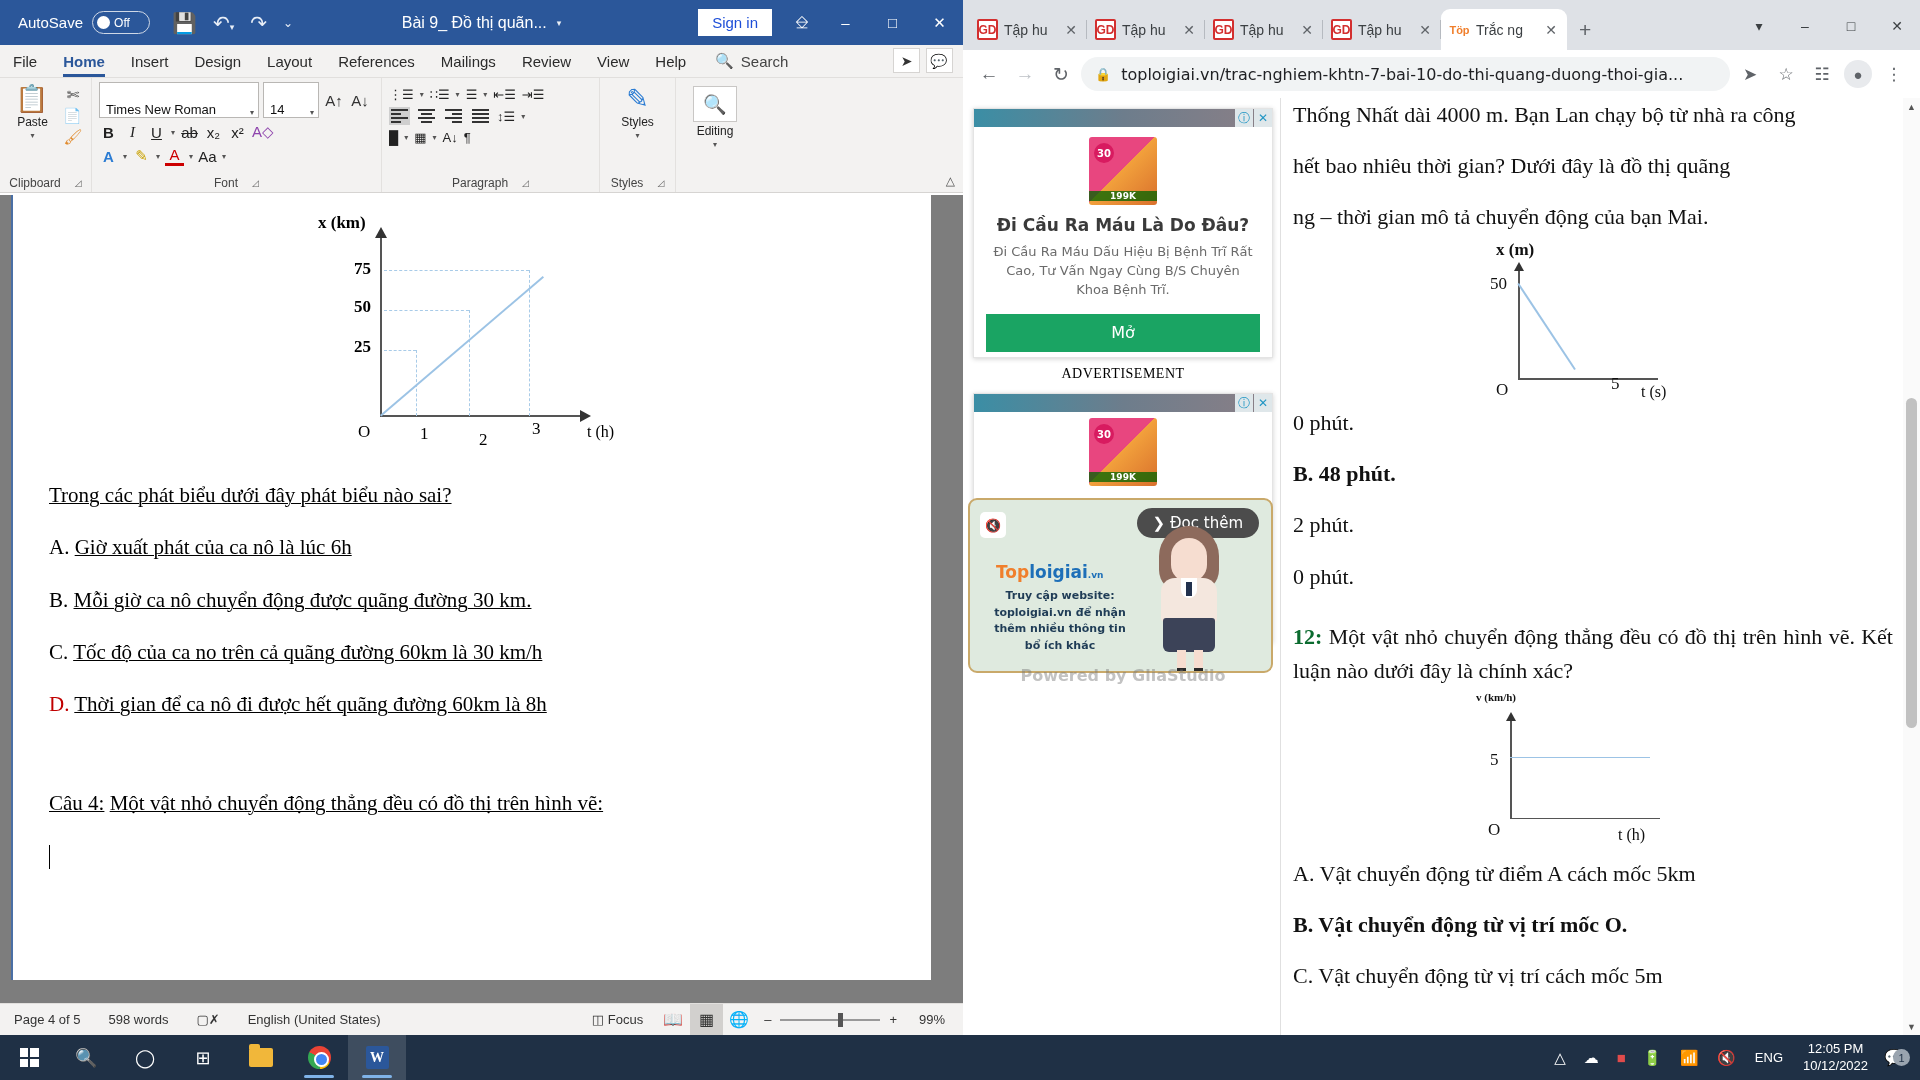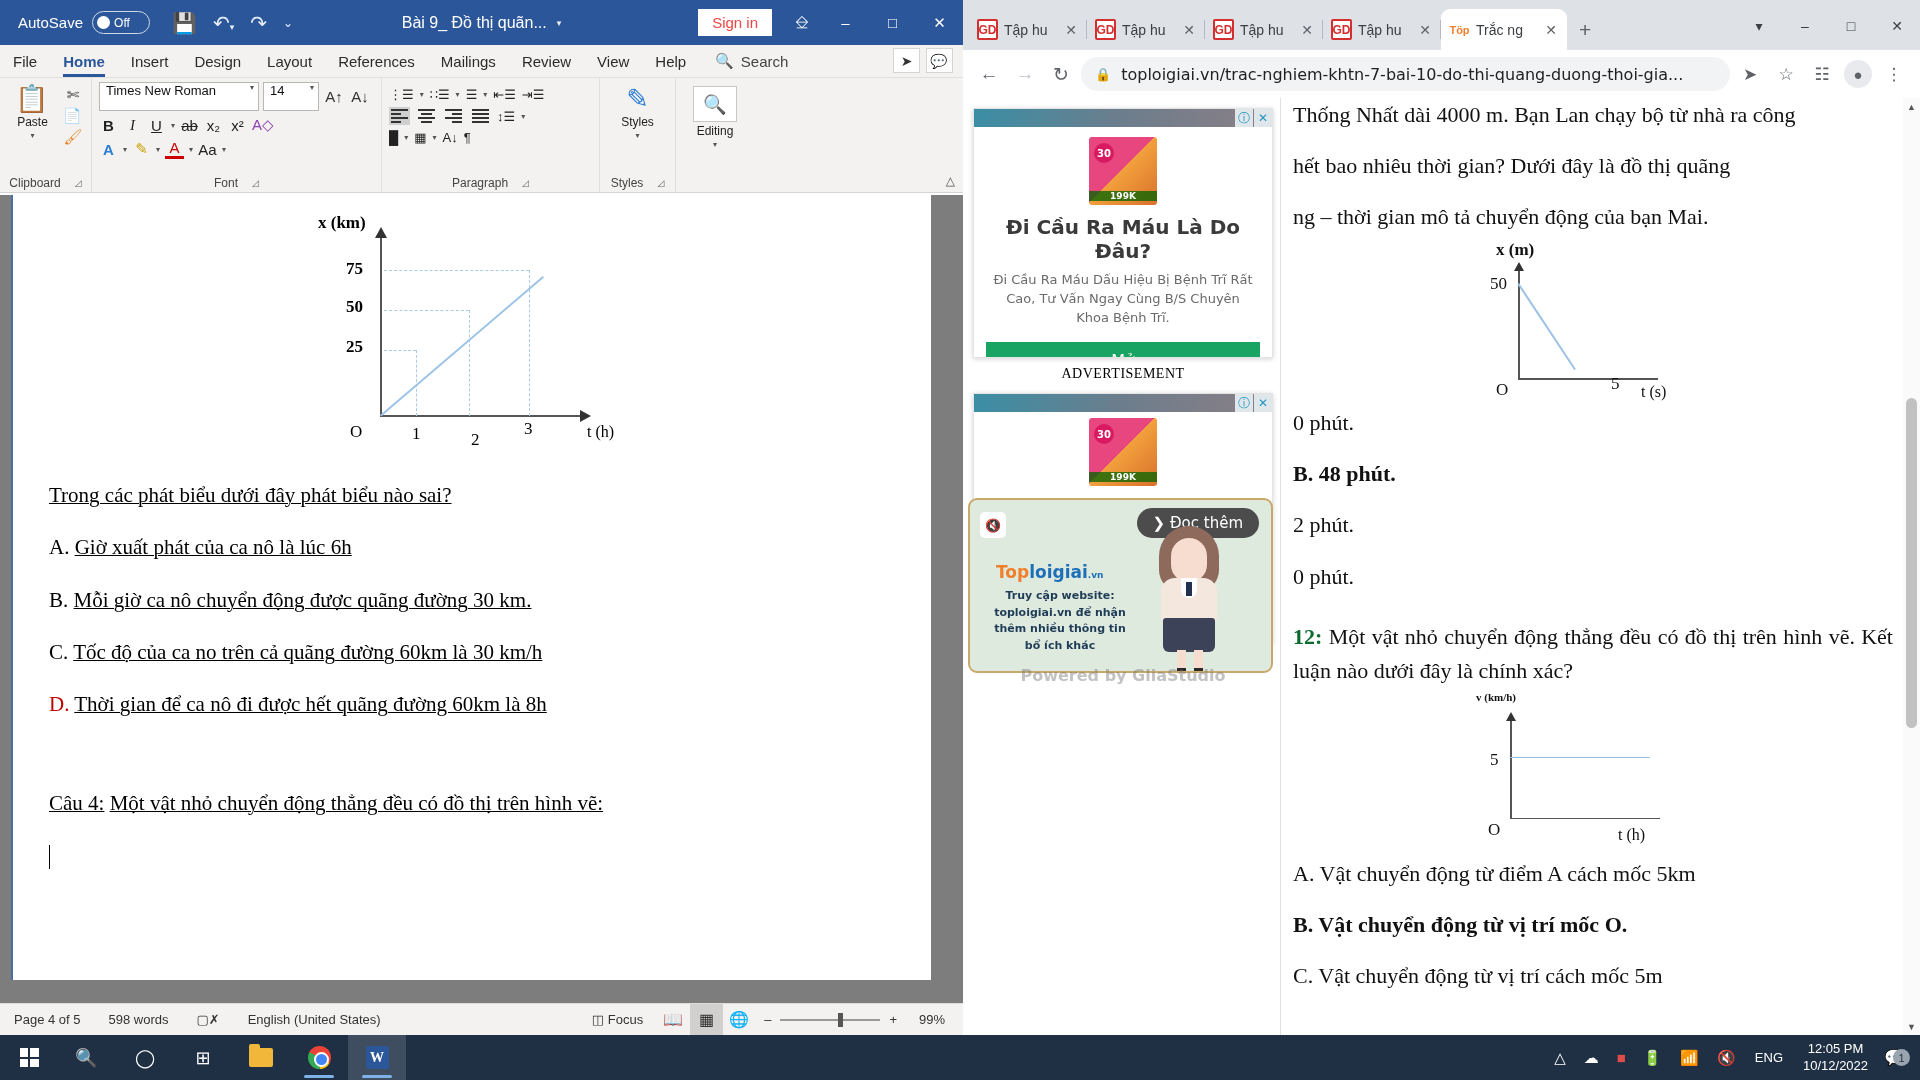--- a/index.html
+++ b/index.html
@@ -31,21 +31,21 @@
   .qat-ico { font-size: 20px; color: #e8eef7; line-height: 1; cursor: default; }
   .qat-ico.small { font-size: 12px; }
   .doc-title-wrap {
     position: absolute; left: 0; right: 0; top: 0; height: 45px;
     display: flex; align-items: center; justify-content: center; gap: 10px; pointer-events: none;
   }
   .doc-title { font-size: 16px; }
   .caret-down { font-size: 9px; opacity: .9; }
   .title-right { position: absolute; right: 0; top: 0; height: 45px; display: flex; align-items: center; }
   .signin-btn {
-    background: #fff; color: #ef4444; font-size: 15px; padding: 5px 14px;
+    background: #fff; color: #1d4ed8; font-size: 15px; padding: 5px 14px;
     border: none; margin-right: 10px; font-family: inherit;
   }
   .ribbon-display { width: 40px; text-align: center; font-size: 17px; color: #fff; }
   .wbtn { width: 47px; height: 45px; display: flex; align-items: center; justify-content: center;
           font-size: 15px; color: #fff; }
 
   
   .ribbon-tabs {
     height: 33px; background: #f3f2f1; display: flex; align-items: flex-end;
     font-size: 15px; color: #2b2b2b; border-bottom: 1px solid #e1dfdd;
@@ -71,22 +71,22 @@
   .rgroup-label { height: 19px; text-align: center; font-size: 12px; color: #444;
                   display: flex; align-items: center; justify-content: center; gap: 14px; }
   .dlg-launcher { font-size: 9px; color: #666; }
   .big-btn { width: 52px; display: flex; flex-direction: column; align-items: center; gap: 2px;
              padding-top: 4px; font-size: 12px; }
   .big-ico { font-size: 27px; line-height: 1; }
   .mini-col { display: flex; flex-direction: column; gap: 3px; padding-top: 4px; }
   .mini-ico { font-size: 15px; width: 22px; text-align: center; color: #333; }
   .font-row { display: flex; align-items: center; gap: 4px; }
   .font-name-box, .font-size-box {
-    height: 29px; border: 1px solid #b9b7b4; background: #fff; font-size: 13px;
-    display: flex; align-items: flex-start; padding: 0 4px 0 6px; gap: 4px; color: #111;
+    height: 36px; border: 1px solid #b9b7b4; background: #fff; font-size: 13px;
+    display: flex; align-items: flex-end; padding: 0 4px 0 6px; gap: 4px; color: #111;
   }
   .font-name-box { width: 160px; }
   .font-size-box { width: 56px; }
   .fbox-text { flex: 1; white-space: nowrap; overflow: hidden; }
   .chev { font-size: 8px; color: #555; }
   .ftools-row { display: flex; align-items: center; gap: 5px; padding-top: 5px; font-size: 15px; }
   .ftools-row .t { width: 19px; text-align: center; }
   .b-b { font-weight: 700; }
   .b-i { font-style: italic; font-family: "Liberation Serif", serif; }
   .b-u { text-decoration: underline; }
@@ -119,21 +119,21 @@
   .w-yaxis { left: 56px; top: 8px; width: 2px; height: 182px; }
   .w-xaxis { left: 56px; top: 188px; width: 202px; height: 2px; }
   .arrow-up { position: absolute; left: 51px; top: 0px; width: 0; height: 0;
               border-left: 6px solid transparent; border-right: 6px solid transparent;
               border-bottom: 11px solid #333; }
   .arrow-right { position: absolute; left: 256px; top: 183px; width: 0; height: 0;
                  border-top: 6px solid transparent; border-bottom: 6px solid transparent;
                  border-left: 11px solid #333; }
   .w-ylab { position: absolute; left: -6px; top: -14px; font-size: 17px; font-weight: 700; }
   .w-xlab { position: absolute; left: 263px; top: 196px; font-size: 16px; }
-  .w-tick { position: absolute; font-size: 17px; font-weight: 700; }
+  .w-tick { position: absolute; font-size: 17px; font-weight: 700; margin-left: 8px; }
   .w-dash-h { position: absolute; height: 0; border-top: 1.5px dashed #a8cbe8; }
   .w-dash-v { position: absolute; width: 0; border-left: 1.5px dashed #a8cbe8; }
   .w-trend { position: absolute; left: 56px; top: 188px; width: 214px; height: 2px;
              background: #9cc3e5; transform-origin: 0 0; transform: rotate(-40.5deg); }
 
   .doc-p { font-size: 21px; line-height: 1.35; margin: 0 0 24px 0; color: #000; }
   .sq-under { text-decoration: underline; text-decoration-color: #000; text-decoration-thickness: 1px; }
   .red { color: #c00000; }
   .caret-line { display: inline-block; width: 1px; height: 24px; background: #000;
                 vertical-align: middle; }
@@ -254,21 +254,21 @@
             background: #dfe7ea; }
   .ad-i { right: 19px; } .ad-x { right: 0; }
   .ad-img { width: 68px; height: 68px; margin: 28px auto 10px; border-radius: 3px;
             background: linear-gradient(135deg,#e8467f 0%,#e8467f 48%,#f2a13c 48%,#d9702c 100%);
             position: relative; overflow: hidden; }
   .ad-img::before { content: "30"; position: absolute; left: 5px; top: 6px; width: 20px; height: 20px;
                     background: #d81b60; color: #fff; border-radius: 50%; font-size: 10px;
                     display: flex; align-items: center; justify-content: center; font-weight: 700; }
   .ad-img::after { content: "199K"; position: absolute; left: 0; right: 0; bottom: 4px;
                    font-size: 9px; color: #fff; font-weight: 700; background: rgba(0,100,0,.75); }
-  .ad-title { font-size: 20px; font-weight: 700; color: #3a3a3a; margin: 0 10px 8px; }
+  .ad-title { font-size: 17px; font-weight: 700; color: #3a3a3a; margin: 0 10px 8px; }
   .ad-body { font-size: 13px; color: #6b6b6b; line-height: 1.45; margin: 0 14px 14px; }
   .ad-cta { margin: 0 12px; height: 38px; background: #1aa463; color: #fff; font-size: 16px;
             display: flex; align-items: center; justify-content: center; }
   .ad-label { position: absolute; left: 10px; top: 268px; width: 300px; text-align: center;
               font-family: "Liberation Serif", serif; font-size: 14px; letter-spacing: .5px; color: #000000; }
   .ad2 {
     position: absolute; left: 10px; top: 295px; width: 300px; height: 250px; background: #fff;
     border: 1px solid #e4e4e4; box-shadow: 0 1px 5px rgba(0,0,0,.18); overflow: hidden;
     font-family: "DejaVu Sans", sans-serif; text-align: center;
   }

